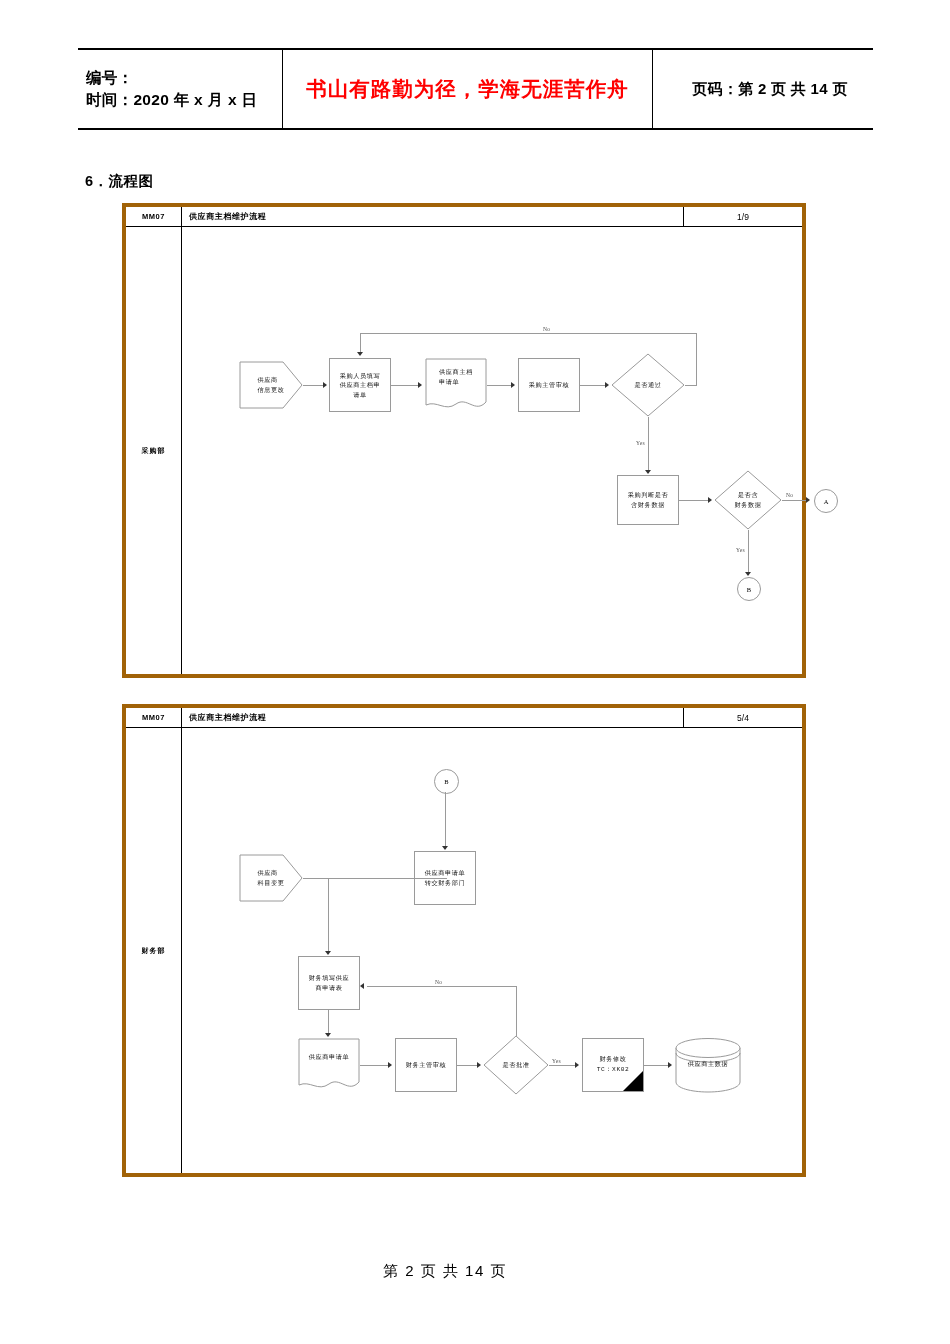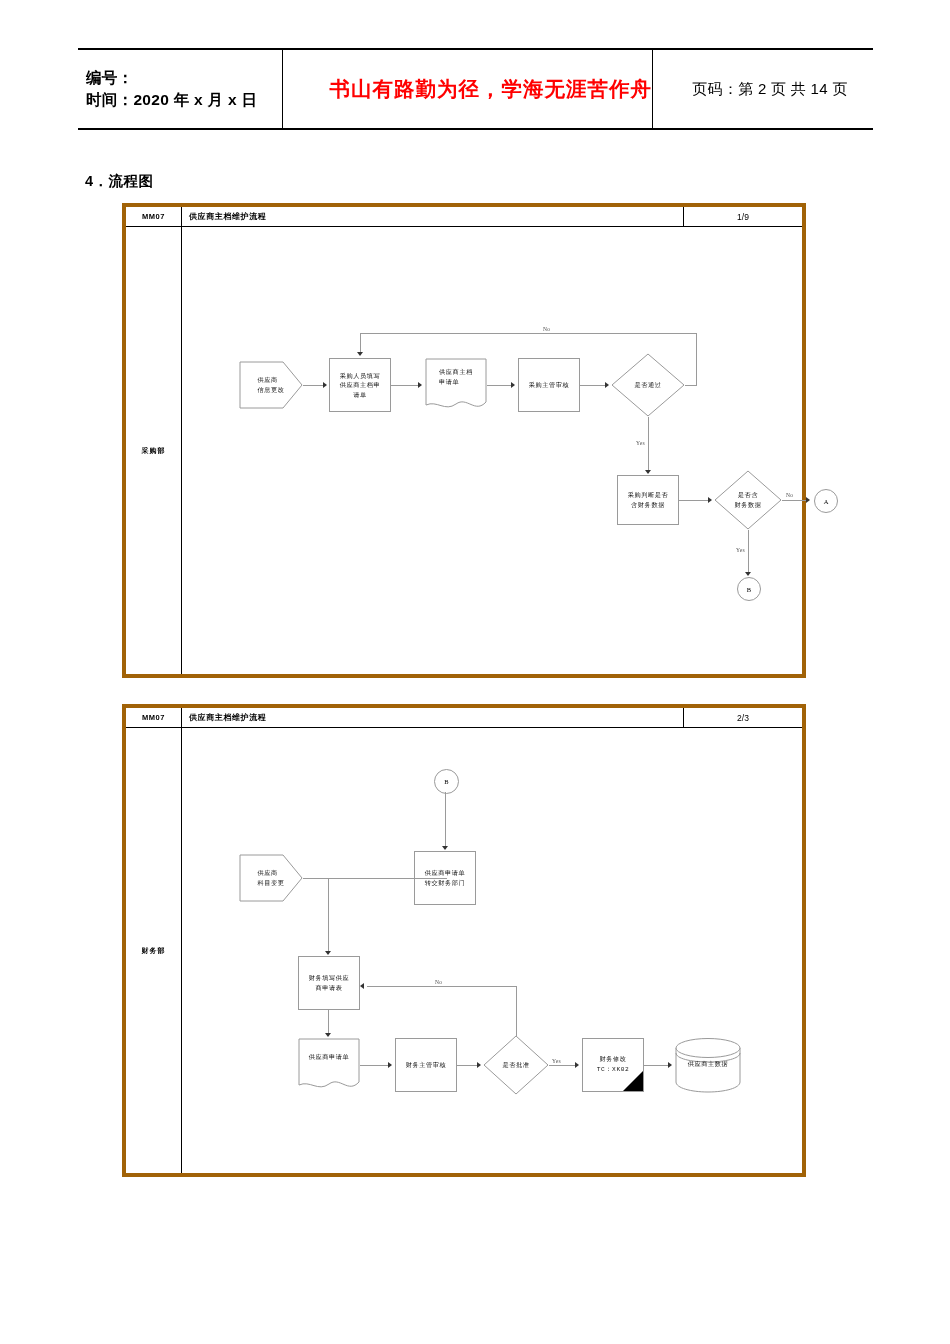--- a/index.html
+++ b/index.html
@@ -11,22 +11,22 @@
   .page{position:absolute;inset:0;}
 
   
   .hdr{
     position:absolute;left:78px;top:48px;width:795px;height:78px;
     border-top:2px solid #000;border-bottom:2px solid #000;
     display:flex;
   }
   .hdr-cell{display:flex;flex-direction:column;justify-content:center;box-sizing:border-box;}
   .hdr-left{width:205px;padding-left:8px;border-right:1.6px solid #000;font-weight:bold;}
-  .hdr-mid{flex:1;border-right:1.6px solid #000;display:flex;align-items:flex-end;justify-content:center;}
-  .hdr-right{width:220px;padding-left:14px;display:flex;align-items:center;}
+  .hdr-mid{flex:1;border-right:1.6px solid #000;display:flex;align-items:center;justify-content:center;}
+  .hdr-right{width:220px;padding-left:14px;display:flex;align-items:center;font-weight:bold;}
   .hdr-left div{font-size:15.5px;line-height:1.45;letter-spacing:.3px;}
   .slogan{color:#ff0000;font-size:20.5px;font-weight:600;letter-spacing:1px;white-space:nowrap;}
   .pageno{font-size:15px;letter-spacing:.3px;white-space:nowrap;}
 
   
   .sec-title{position:absolute;left:85px;top:172px;font-size:14.5px;font-weight:bold;letter-spacing:.5px;}
 
   
   .chart{position:absolute;border:4px solid #a16207;box-sizing:border-box;background:#fff;}
   #chart1{left:122px;top:203px;width:684px;height:475px;}
@@ -98,21 +98,21 @@
       <div>时间：2020 年 x 月 x 日</div>
     </div>
     <div class="hdr-cell hdr-mid">
       <div class="slogan">书山有路勤为径，学海无涯苦作舟</div>
     </div>
     <div class="hdr-cell hdr-right">
       <div class="pageno">页码：第 2 页  共 14 页</div>
     </div>
   </div>
 
-  <div class="sec-title">4．流程图</div>
+  <div class="sec-title">6．流程图</div>
 
   <div class="chart" id="chart1">
     <div class="ch-head">
       <div class="ch-code">MM07</div>
       <div class="ch-name">供应商主档维护流程</div>
       <div class="ch-page">1/9</div>
     </div>
     <div class="ch-body">
       <div class="lane-col">
         <span class="lane-label">采购部</span>
@@ -214,21 +214,21 @@
         </div>
 
       </div>
     </div>
   </div>
 
   <div class="chart" id="chart2">
     <div class="ch-head">
       <div class="ch-code">MM07</div>
       <div class="ch-name">供应商主档维护流程</div>
-      <div class="ch-page">2/3</div>
+      <div class="ch-page">5/4</div>
     </div>
     <div class="ch-body">
       <div class="lane-col">
         <span class="lane-label">财务部</span>
       </div>
       <div class="canvas">
 
         <div class="conn" style="left:253px;top:41px;width:23px;height:23px;">
           <span>B</span>
         </div>
@@ -316,14 +316,15 @@
           </svg>
           <div class="lbl">
               <span class="txt">供应商主数据</span>
             </div>
         </div>
 
       </div>
     </div>
   </div>
 
+  <div class="footer">第 2 页  共 14 页</div>
 
 </div>
 
 </body></html>

